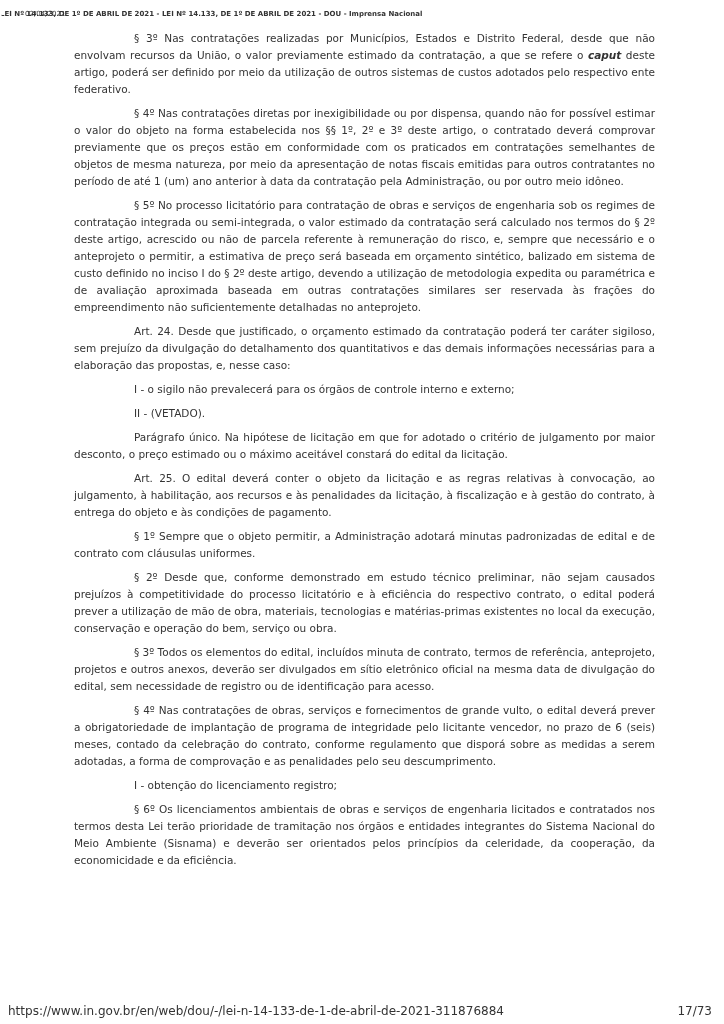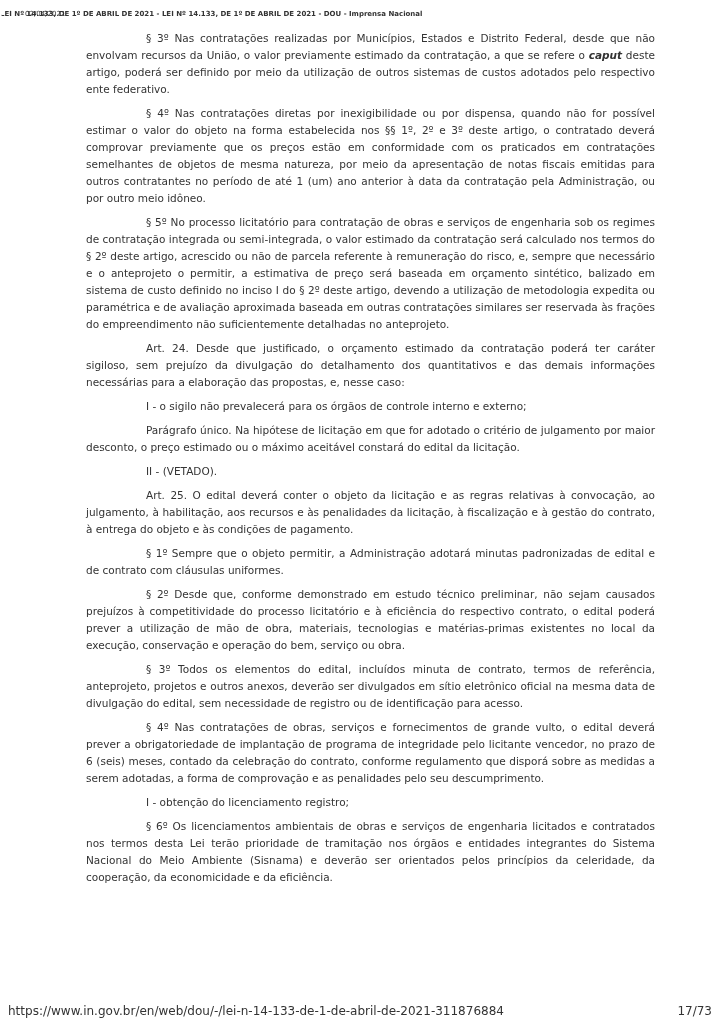--- a/index.html
+++ b/index.html
@@ -42,21 +42,21 @@
     position: absolute;
     top: 30px;
     left: 70px;
     right: 69px;
     font-size: 10.5px;
     line-height: 17px;
     text-align: justify;
     color: #333333;
   }
   .para {
-    margin: 0 0 7px 16px;
+    margin: 0 0 7px 4px;
     text-indent: 60px;
   }
   .bold-italic {
     font-weight: bold;
     font-style: italic;
   }
   .print-footer {
     position: absolute;
     bottom: 6px;
     left: 0;
@@ -87,22 +87,22 @@
     <span class="header-date">02/04/2021</span>
     <span class="header-title">LEI Nº 14.133, DE 1º DE ABRIL DE 2021 - LEI Nº 14.133, DE 1º DE ABRIL DE 2021 - DOU - Imprensa Nacional</span>
   </div>
 
   <div class="doc-body">
       <p class="para"><span>§ 3º Nas contratações realizadas por Municípios, Estados e Distrito Federal, desde que não envolvam recursos da União, o valor previamente estimado da contratação, a que se refere o </span><span class="bold-italic">caput</span><span> deste artigo, poderá ser definido por meio da utilização de outros sistemas de custos adotados pelo respectivo ente federativo.</span></p>
       <p class="para"><span>§ 4º Nas contratações diretas por inexigibilidade ou por dispensa, quando não for possível estimar o valor do objeto na forma estabelecida nos §§ 1º, 2º e 3º deste artigo, o contratado deverá comprovar previamente que os preços estão em conformidade com os praticados em contratações semelhantes de objetos de mesma natureza, por meio da apresentação de notas fiscais emitidas para outros contratantes no período de até 1 (um) ano anterior à data da contratação pela Administração, ou por outro meio idôneo.</span></p>
       <p class="para"><span>§ 5º No processo licitatório para contratação de obras e serviços de engenharia sob os regimes de contratação integrada ou semi-integrada, o valor estimado da contratação será calculado nos termos do § 2º deste artigo, acrescido ou não de parcela referente à remuneração do risco, e, sempre que necessário e o anteprojeto o permitir, a estimativa de preço será baseada em orçamento sintético, balizado em sistema de custo definido no inciso I do § 2º deste artigo, devendo a utilização de metodologia expedita ou paramétrica e de avaliação aproximada baseada em outras contratações similares ser reservada às frações do empreendimento não suficientemente detalhadas no anteprojeto.</span></p>
       <p class="para"><span>Art. 24. Desde que justificado, o orçamento estimado da contratação poderá ter caráter sigiloso, sem prejuízo da divulgação do detalhamento dos quantitativos e das demais informações necessárias para a elaboração das propostas, e, nesse caso:</span></p>
       <p class="para"><span>I - o sigilo não prevalecerá para os órgãos de controle interno e externo;</span></p>
+      <p class="para"><span>II - (VETADO).</span></p>
       <p class="para"><span>Parágrafo único. Na hipótese de licitação em que for adotado o critério de julgamento por maior desconto, o preço estimado ou o máximo aceitável constará do edital da licitação.</span></p>
-      <p class="para"><span>II - (VETADO).</span></p>
       <p class="para"><span>Art. 25. O edital deverá conter o objeto da licitação e as regras relativas à convocação, ao julgamento, à habilitação, aos recursos e às penalidades da licitação, à fiscalização e à gestão do contrato, à entrega do objeto e às condições de pagamento.</span></p>
       <p class="para"><span>§ 1º Sempre que o objeto permitir, a Administração adotará minutas padronizadas de edital e de contrato com cláusulas uniformes.</span></p>
       <p class="para"><span>§ 2º Desde que, conforme demonstrado em estudo técnico preliminar, não sejam causados prejuízos à competitividade do processo licitatório e à eficiência do respectivo contrato, o edital poderá prever a utilização de mão de obra, materiais, tecnologias e matérias-primas existentes no local da execução, conservação e operação do bem, serviço ou obra.</span></p>
       <p class="para"><span>§ 3º Todos os elementos do edital, incluídos minuta de contrato, termos de referência, anteprojeto, projetos e outros anexos, deverão ser divulgados em sítio eletrônico oficial na mesma data de divulgação do edital, sem necessidade de registro ou de identificação para acesso.</span></p>
       <p class="para"><span>§ 4º Nas contratações de obras, serviços e fornecimentos de grande vulto, o edital deverá prever a obrigatoriedade de implantação de programa de integridade pelo licitante vencedor, no prazo de 6 (seis) meses, contado da celebração do contrato, conforme regulamento que disporá sobre as medidas a serem adotadas, a forma de comprovação e as penalidades pelo seu descumprimento.</span></p>
       <p class="para"><span>I - obtenção do licenciamento registro;</span></p>
       <p class="para"><span>§ 6º Os licenciamentos ambientais de obras e serviços de engenharia licitados e contratados nos termos desta Lei terão prioridade de tramitação nos órgãos e entidades integrantes do Sistema Nacional do Meio Ambiente (Sisnama) e deverão ser orientados pelos princípios da celeridade, da cooperação, da economicidade e da eficiência.</span></p>
     </div>
 
   <div class="print-footer">

